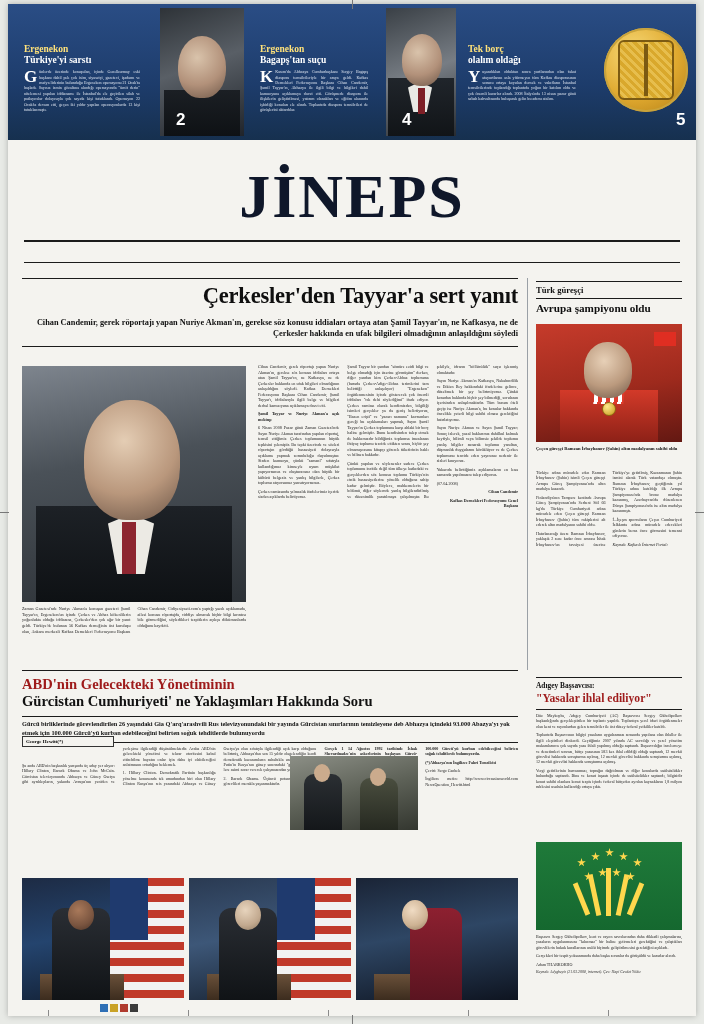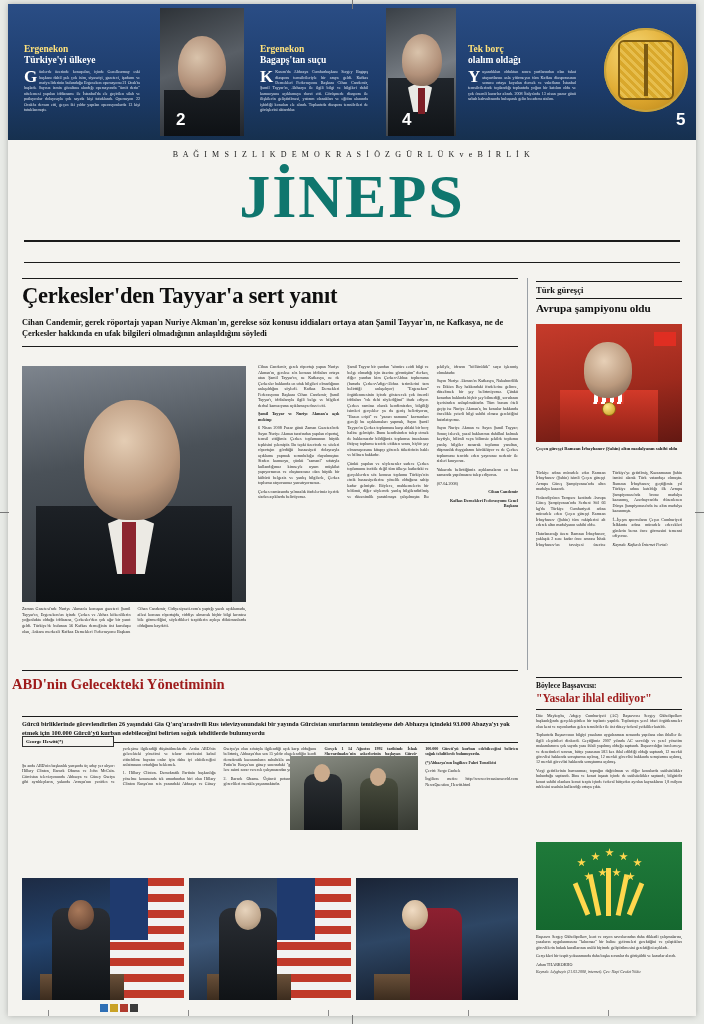--- a/index.html
+++ b/index.html
@@ -109,21 +109,21 @@
     background:#f4f3ef;
   }
   .mh-kicker {
     position:absolute; top:10px; left:0; width:688px; text-align:center;
     font-size:8px; letter-spacing:1.6px; color:#1a1a1a;
     font-family:"Liberation Serif", serif;
   }
   .mh-title {
     position:absolute; top:20px; left:0; width:688px; text-align:center;
     font-size:62px; line-height:72px; font-weight:bold;
-    letter-spacing:2px; color:#0f766e;
+    letter-spacing:2px; color:#0f172a;
     font-family:"Liberation Serif", serif;
   }
   .mh-sub {
     position:absolute; top:106px; left:0; width:688px; text-align:center;
     font-size:8.5px; letter-spacing:.6px; color:#111;
     font-family:"Liberation Sans", sans-serif;
   }
   .mh-rule {
     position:absolute; left:16px; width:656px; height:2px; background:#1b1b1b;
   }
@@ -134,21 +134,21 @@
   .body-area {
     position:absolute; left:0; top:266px; width:688px; height:746px;
     background:#f4f3ef;
   }
   .vsep {
     position:absolute; top:8px; width:1px; height:392px; background:#9aa0a6;
   }
 
   
   .lead {
-    position:absolute; left:14px; top:8px; width:496px;
+    position:absolute; left:14px; top:8px; width:496px;text-align:right;
   }
   .lead-rule { width:496px; height:1px; background:#1b1b1b; margin-bottom:4px; }
   .lead h1 {
     margin:0; font-size:22.5px; line-height:26px; font-weight:bold;
     color:#0f0f0f; letter-spacing:-.2px;
     font-family:"Liberation Serif", serif;
   }
   .lead h2 {
     margin:8px 0 0 0; font-size:8.3px; line-height:11.4px; font-weight:bold;
     color:#111;
@@ -241,21 +241,21 @@
     column-count:2; column-gap:7px;
     font-size:4.1px; line-height:1.34; text-align:justify; color:#1b1b1b;
   }
   .rbody p { margin:0 0 3px 0; }
   .rbody p.i { font-style:italic; }
 
   
   .sec2 { position:absolute; left:0; top:400px; width:688px; }
   .s2-rule { position:absolute; left:14px; width:496px; height:1px; background:#1b1b1b; }
   .s2-head {
-    position:absolute; left:4px; top:6px; width:496px;
+    position:absolute; left:14px; top:6px; width:496px;
   }
   .s2-head h2 {
     margin:0; font-size:14.6px; line-height:17px; font-weight:bold; color:#9e1b1b;
   }
   .s2-head h2.l2 { color:#111; font-size:14.6px; }
   .s2-sub {
     position:absolute; left:14px; top:50px; width:496px;
     font-size:6.3px; line-height:8.6px; font-weight:bold; color:#111;
   }
   .s2-cols {
@@ -371,21 +371,21 @@
 <body>
 
 <div class="page">
   <div class="paper">
 
     <div class="teaser-strip">
 
       <div class="teaser t1">
         <h3>
           <span class="hl">Ergenekon</span><br>
-          <span>Türkiye'yi ülkeye</span>
+          <span>Türkiye'yi sarstı</span>
         </h3>
         <p><span class="dropcap">G</span><span>ünlerde üzerinde konuşulan, içinde Genelkurmay eski başkanı dahil pek çok isim, siyasetçi, gazeteci, işadamı ve mafya liderinin bulunduğu Ergenekon operasyonu 21 Ocak'ta başladı. Sayısız ismin gözaltına alındığı operasyonda "ümit derin" nitelemesi yapılan iddianame ile İstanbul'da ele geçirilen silah ve patlayıcılar dolayısıyla çok sayıda kişi tutuklandı. Operasyon 22 Ocak'ta devam etti, geçen iki yıldır yapılan operasyonlarda 13 kişi tutuklanmıştı.</span></p>
       </div>
 
       <div class="photo px1">
         <div class="body"></div>
         <div class="face"></div>
       </div>
       <div class="teaser-num tn2">2</div>
 
@@ -414,21 +414,20 @@
       </div>
 
       <div class="emblem">
         <div class="inner"></div>
         <div class="bar"></div>
       </div>
       <div class="teaser-num tn5">5</div>
     </div>
 
     <div class="masthead">
-      <div class="mh-kicker">B A Ğ I M S I Z L I K   D E M O K R A S İ   Ö Z G Ü R L Ü K   v e   B İ R L İ K</div>
       <div class="mh-title">JİNEPS</div>
       <div class="mh-rule top"></div>
       <div class="mh-rule bot"></div>
     </div>
 
     <div class="body-area">
 
       <div class="vsep" style="left:519px;"></div>
 
       <div class="lead">
@@ -486,20 +485,21 @@
         <p>Finlandiya'nın Tampere kentinde Avrupa Güreş Şampiyonası'nda Serbest Stil 66 kg'da Türkiye Cumhuriyeti adına mücadele eden Çeçen güreşçi Ramzan İrbayhanov (Şahin) tüm rakiplerini alt ederek altın madalyanın sahibi oldu.</p>
         <p>Hatırlanacağı üzere Ramzan İrbayhanov, yaklaşık 2 sene kadar önce amcası İshak İrbayhanov'un tavsiyesi üzerine Türkiye'ye getirilmiş, Kazanmanın Şahin ismini alarak Türk vatandaşı olmuştu. Ramzan İrbayhanov, geçtiğimiz yıl Türkiye adına katıldığı ilk Avrupa Şampiyonası'nda bronz madalya kazanmış, Azerbaycan'da düzenlenen Dünya Şampiyonası'nda ise altın madalya kazanmıştı.</p>
         <p>İ...İçeşm sporcuların Çeçen Cumhuriyeti İzlkkmta adına mücadele edecekleri günlerin beraz önce görmesini temenni ediyoruz.</p>
         <p class="i">Kaynak: Kafkaslı İnternet Portalı</p>
       </div>
 
       <div class="sec2">
         <div class="s2-rule" style="top:0;"></div>
         <div class="s2-head">
           <h2>ABD'nin Gelecekteki Yönetiminin</h2>
+          <h2 class="l2">Gürcistan Cumhuriyeti' ne Yaklaşımları Hakkında Soru</h2>
         </div>
         <div class="s2-rule" style="top:46px;"></div>
         <div class="s2-sub">Gürcü birliklerinde görevlendirilen 26 yaşındaki Gia Q'arq'arashvili Rus televizyonundaki bir yayında Gürcistan sınırlarının temizleyene deb Abhazya içindeki 93.000 Abazya'yı yok etmek için 100.000 Gürcü'yü kurban edebileceğini belirten soğuk tehditlerde bulunuyordu</div>
         <div class="s2-rule" style="top:72px;"></div>
 
         <div class="byline">George Hewitt(*)</div>
 
         <div class="s2-cols">
           <p style="height:14px;"></p>
           <p>Şu anda ABD'nin başkanlık yarışında üç aday yer alıyor: Hillary Clinton, Barack Obama ve John McCain. Gürcistan televizyonunda Abhazya ve Güney Osetya gibi ayrılıkçıların, yakında Avrupa'nın yeniden ve yerleşime ilgilendiği düşünülmektedir. Acaba ABD'nin gelecekteki yönetimi ve tekrar otoritesini kabul ettirebilme hayatın onlar için daha iyi olabileceğini anlatmasını ortadığını beklemek.</p>
@@ -538,21 +538,21 @@
         </div>
         <div class="pr c">
           <div class="podium"></div>
           <div class="spk"></div>
           <div class="spkhead"></div>
         </div>
       </div>
 
       <div class="rb">
         <div class="hrule"></div>
-        <div class="k">Böylece Başsavcısı:</div>
+        <div class="k">Adıgey Başsavcısı:</div>
         <h2>"Yasalar ihlal ediliyor"</h2>
         <div class="hrule"></div>
         <div class="txt">
           <p>Düz Maykop'ta, Adıgey Cumhuriyeti (AC) Başsavcısı Sergey Okholipolkov başkanlığında gerçekleştirilen bir toplantı yapıldı. Toplantıya yerel idari örgütlenmeler olan kent ve rayonlardan gelen temsilciler ile üst düzey federal yetkililer katıldı.</p>
           <p>Toplantıda Başsavcının bilgiyi yasaların uygulanması sırasında yapılana olan ihlaller ile ilgili eleştirileri dinlendi. Geçtiğimiz 2007 yılında AC savcılığı ve yerel yönetim makamlarınca çok sayıda yasa ihlali yapılmış olduğu saptandı. Başsavcılığın incelemeye ve denetimleri sonrası, bütçe yasasının 583 kez ihlal edildiği oldağı saptandı, 12 mevkii görevlisi hakkında soruşturma açılmış, 12 mevkii görevlisi hakkında soruşturma açılmış, 12 mevkii görevlisi hakkında soruşturma açılmış.</p>
           <p>Vergi getirilerinin harcanması, toprağın dağıtılması ve diğer konularda usülsüzlükler bulunduğu saptandı. Bina ve konut inşaatı içinde de usülsüzlükler saptandı, bilgisidir konut sahibi olanlara konut tespis içinde federal bütçeden ayrılan kaynakların 1,8 milyon rublesini usulsüz kullandığı ortaya çıktı.</p>
         </div>
       </div>
 
       <div class="rbflag">

